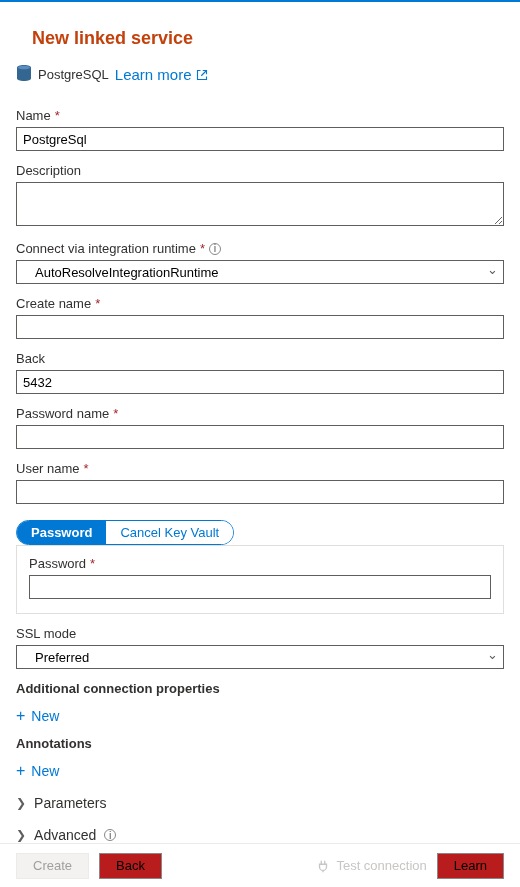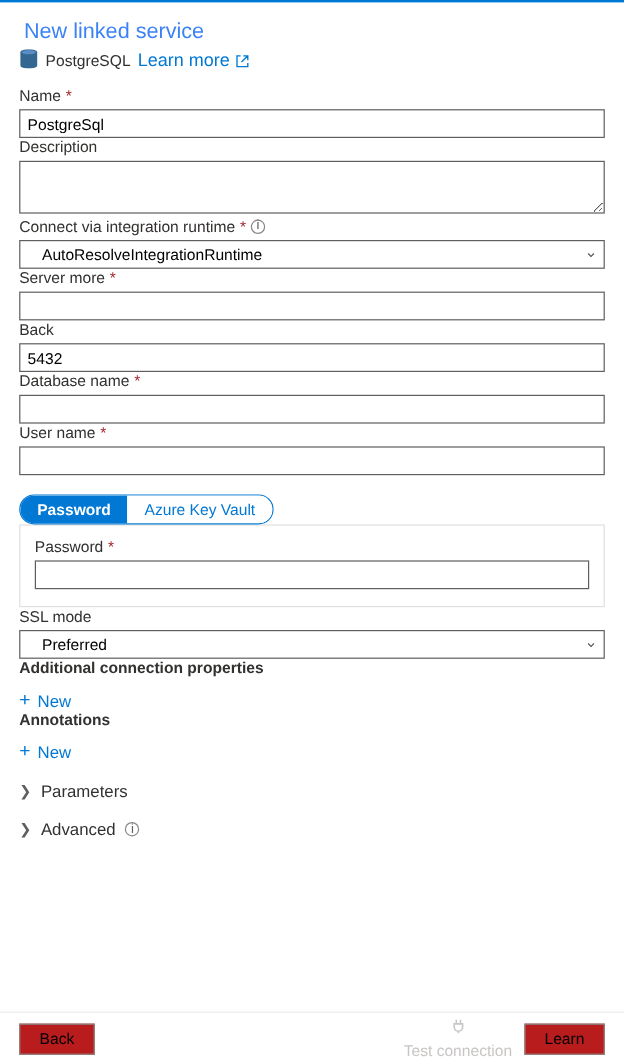--- a/index.html
+++ b/index.html
@@ -1,27 +1,27 @@
 <!DOCTYPE html>
 <html><head>
 <meta charset="utf-8">
 <style>
   * { box-sizing: border-box; }
   html, body { margin:0; padding:0; font-family: "Segoe UI", Arial, sans-serif; font-size:13px; color:#323130; }
   body { width:520px; height:887px; position:relative; background:#fff; }
   .top-border { height:2px; background:#0078d4; }
   .header { padding:10px 16px 4px 16px; }
-  .header h1 { margin:4px; font-size:18px; font-weight:400; color:#3b82f6; }
+  .header h1 { margin:16px; font-size:18px; font-weight:700; color:#c2410c; }
   .sub-row { display:flex; align-items:center; gap:6px; margin-top:4px; }
   .db-icon svg { width:16px; height:16px; }
   .subtitle { font-size:13px; color:#323130; }
   .learn-link { color:#0078d4; text-decoration:none; font-size:15px; display:inline-flex; align-items:center; gap:4px; }
   .learn-link svg { width:12px; height:12px; }
   .content { padding:8px 16px 0 16px; }
-  .field { }
+  .field { margin-top:12px; }
   .field-label { font-size:13px; margin-bottom:4px; display:flex; align-items:center; gap:4px; }
   .req { color:#a4262c; }
   .info-icon { color:#605e5c; font-size:11px; border:1px solid #8a8886; border-radius:50%; width:12px; height:12px; display:inline-flex; align-items:center; justify-content:center; line-height:1; }
   .text-input { width:100%; height:24px; border:1px solid #605e5c; padding:2px 6px; font-size:13px; font-family:inherit; }
   .textarea { width:100%; height:44px; border:1px solid #605e5c; padding:4px 6px; font-size:13px; font-family:inherit; resize:both; }
   .select { width:100%; height:24px; border:1px solid #605e5c; padding:0 20px 0 18px; font-size:13px; font-family:inherit; background:#fff; appearance:none; position:relative; }
   .select-wrap { position:relative; }
   .select-wrap::after { content:"⌄"; position:absolute; right:6px; top:2px; pointer-events:none; color:#605e5c; }
   .pill-toggle { display:inline-flex; border:1px solid #0078d4; border-radius:14px; overflow:hidden; margin-top:16px; }
   .pill { padding:4px 14px; font-size:13px; cursor:pointer; }
@@ -29,21 +29,21 @@
   .pill.inactive { background:#fff; color:#0078d4; }
   .pw-box { border:1px solid #e1dfdd; padding:10px 12px 14px 12px; margin-top:0; }
   .new-link { display:inline-flex; align-items:center; gap:6px; color:#0078d4; cursor:pointer; margin-top:8px; font-size:14px; }
   .plus { font-size:16px; line-height:1; }
   .expander { display:flex; align-items:center; gap:8px; margin-top:16px; cursor:pointer; font-size:14px; color:#323130; }
   .chev { color:#605e5c; font-size:12px; }
   .footer { position:absolute; left:0; right:0; bottom:0; height:44px; border-top:1px solid #edebe9; display:flex; align-items:center; padding:0 16px; gap:10px; background:#fff; }
   .btn { height:26px; padding:0 16px; font-size:13px; border:1px solid #8a8886; background:#b91c1c; cursor:pointer; font-family:inherit; }
   .btn.disabled { color:#a19f9d; border-color:#edebe9; background:#f3f2f1; cursor:default; }
   .spacer { flex:1; }
-  .test-conn { display:inline-flex; align-items:center; gap:6px; color:#c8c6c4; font-size:13px;flex-direction:column; }
+  .test-conn { display:inline-flex; align-items:center; gap:6px; color:#c8c6c4; font-size:13px; }
   .test-conn svg { width:14px; height:14px; stroke:#c8c6c4; }
 </style>
 </head>
 <body>
 
 <div class="top-border"></div>
 
 <div class="header">
   <h1>New linked service</h1>
   <div class="sub-row">
@@ -88,52 +88,52 @@
     </div>
     <div class="select-wrap">
       <select class="select">
         <option>AutoResolveIntegrationRuntime</option>
       </select>
     </div>
   </div>
 
   <div class="field">
     <div class="field-label">
-        <span>Server more</span>
+        <span>Create name</span>
         <span class="req">*</span>
       </div>
     <input class="text-input" type="text" style="">
   </div>
 
   <div class="field">
     <div class="field-label">
         <span>Back</span>
       </div>
     <input class="text-input" type="text" value="5432" style="">
   </div>
 
   <div class="field">
     <div class="field-label">
-        <span>Database name</span>
+        <span>Password name</span>
         <span class="req">*</span>
       </div>
     <input class="text-input" type="text" style="">
   </div>
 
   <div class="field">
     <div class="field-label">
         <span>User name</span>
         <span class="req">*</span>
       </div>
     <input class="text-input" type="text" style="">
   </div>
 
   <div class="pill-toggle">
     <div class="pill active">Password</div>
-    <div class="pill inactive">Azure Key Vault</div>
+    <div class="pill inactive">Cancel Key Vault</div>
   </div>
   <div class="pw-box">
     <div class="field-label" style="margin-top:0;">
         <span>Password</span>
         <span class="req">*</span>
       </div>
     <input class="text-input" type="password" style="">
   </div>
 
   <div class="field">
@@ -174,20 +174,21 @@
 
   <div class="expander">
     <span class="chev">❯</span>
     <span>Advanced</span>
     <span class="info-icon">i</span>
   </div>
 
 </div>
 
 <div class="footer">
+  <button class="btn disabled">Create</button>
   <button class="btn">Back</button>
   <div class="spacer"></div>
   <div class="test-conn">
     <svg viewBox="0 0 16 16">
         <path fill="none" stroke-width="1.5" d="M6 2v4M10 2v4M4 6h8v3a4 4 0 01-8 0V6zM8 13v2"></path>
       </svg>
     <span>Test connection</span>
   </div>
   <button class="btn">Learn</button>
 </div>

